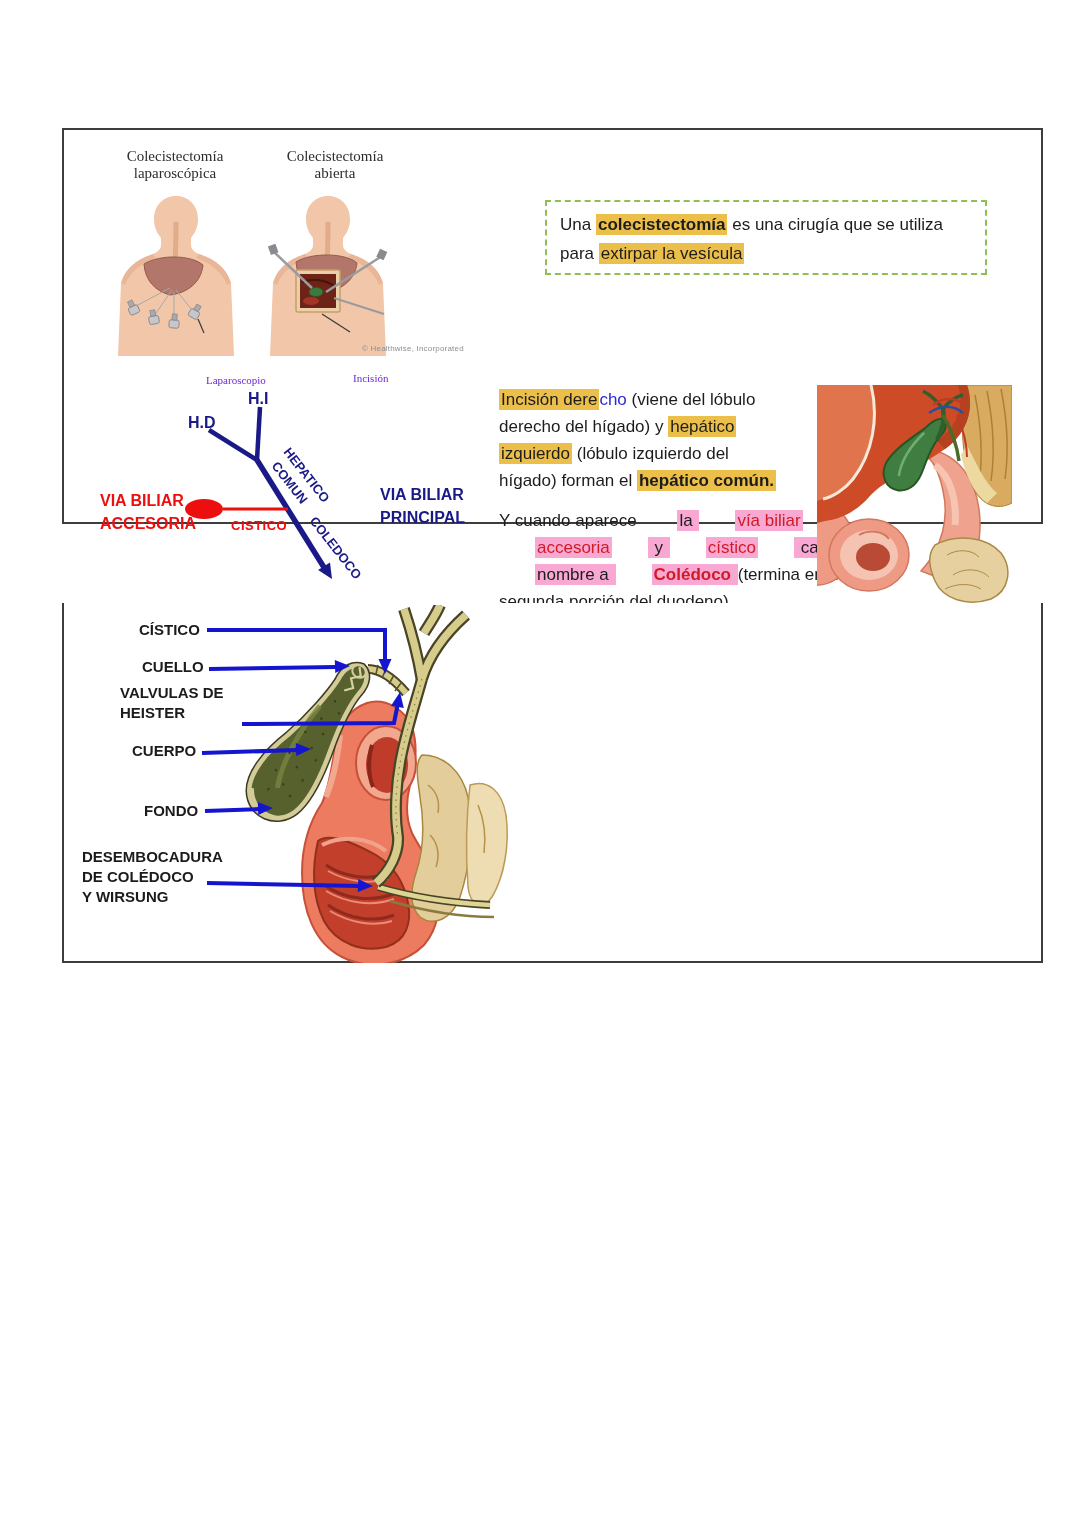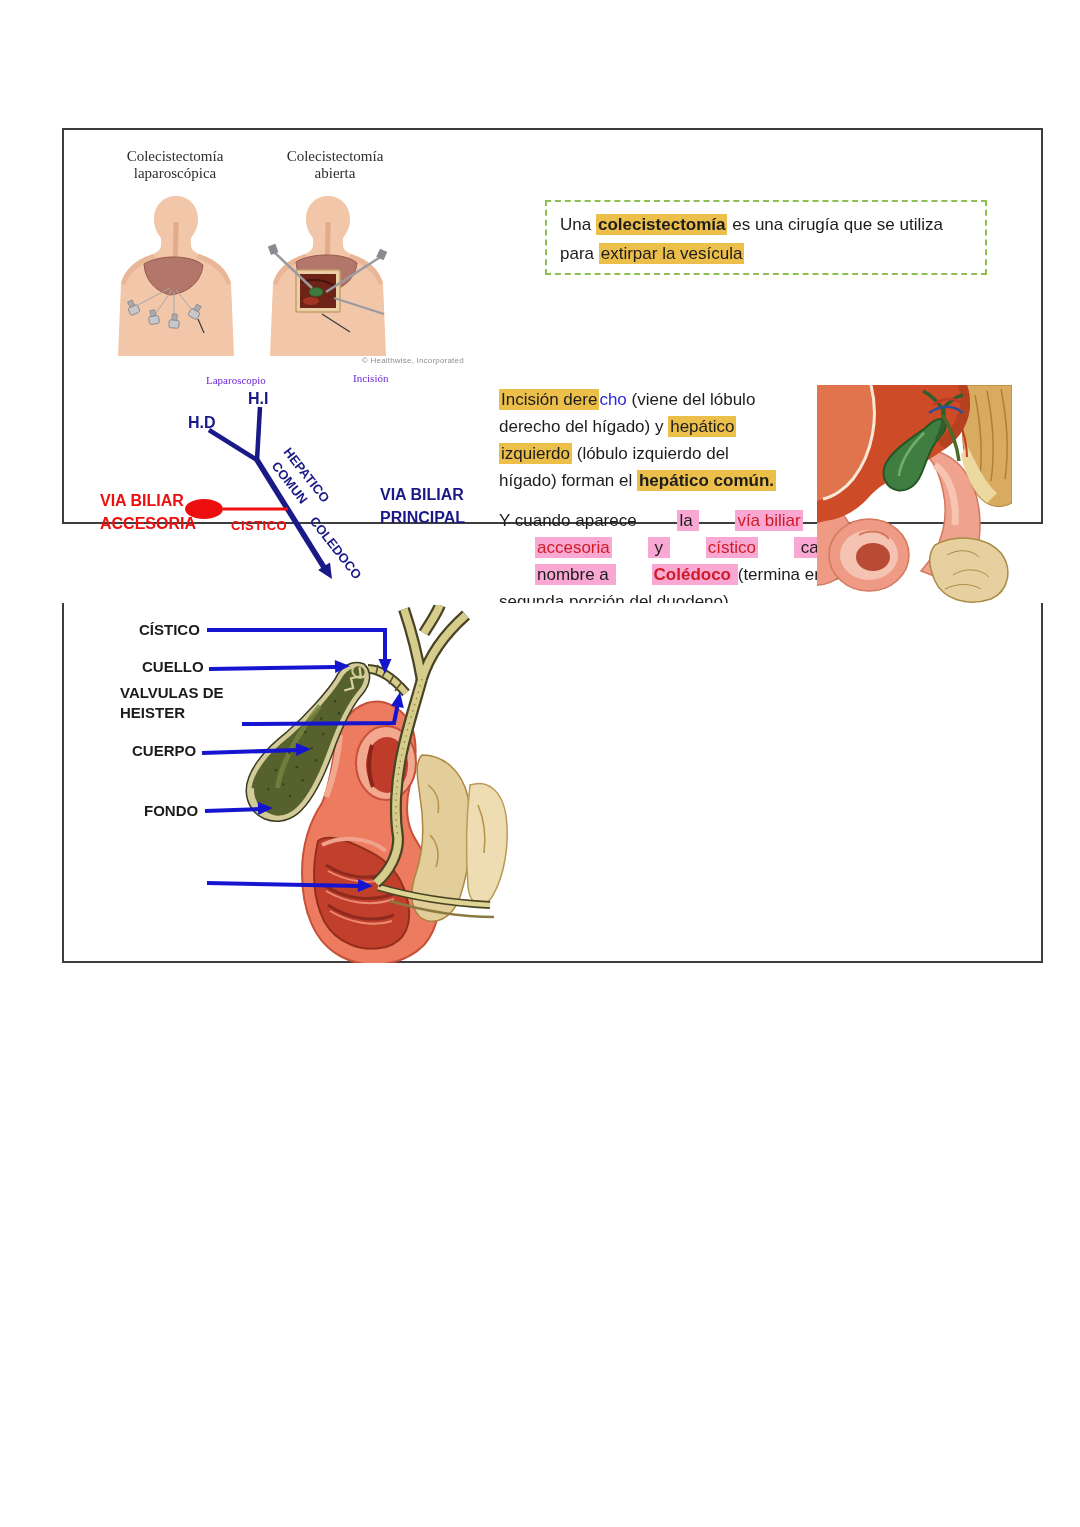--- a/index.html
+++ b/index.html
@@ -78,21 +78,21 @@
       <rect x="3" y="53" width="8" height="9" fill="#8a8a90" transform="rotate(-20 7 57)"></rect>
       <path d="M116,64 L60,100" stroke="#9a9aa0" stroke-width="2.5"></path>
       <rect x="112" y="58" width="8" height="9" fill="#8a8a90" transform="rotate(25 116 62)"></rect>
       <path d="M118,122 L68,106" stroke="#9a9aa0" stroke-width="2"></path>
     </g>
     <path d="M56,122 L84,140" stroke="#3a3a3a" stroke-width="1.2"></path>
   </svg>
 
   <div class="proc-label" style="left:142px;top:204px;">Laparoscopio</div>
   <div class="proc-label" style="left:289px;top:202px;">Incisión</div>
-  <div class="credit" style="left:274px;top:226px;padding-left:24px;">© Healthwise, Incorporated</div>
+  <div class="credit" style="left:274px;top:214px;padding-left:24px;">© Healthwise, Incorporated</div>
 
   <div class="note-box">
     <span><span>Una </span><span class="hl-y b">colecistectomía</span><span> es una cirugía que se utiliza</span><br><span>para </span><span class="hl-y">extirpar la vesícula</span></span>
   </div>
 
   <svg class="abs" style="left:18px;top:252px;" width="400" height="205" viewBox="0 0 400 205">
     <path d="M178,25 L175,78" stroke="#191987" stroke-width="4.5" fill="none"></path>
     <path d="M127,48 L175,78" stroke="#191987" stroke-width="4.5" fill="none"></path>
     <path d="M175,78 L243,187" stroke="#191987" stroke-width="5.5" fill="none"></path>
     <path d="M0,0 L-7,-15 L7,-15 Z" fill="#191987" transform="translate(250,197) rotate(-32)"></path>
@@ -234,13 +234,16 @@
       <path d="M0,0 L-15,-6.5 L-15,6.5 Z" transform="translate(309,283) rotate(2)"></path>
     </g>
   </svg>
 
   <div class="gb-label" style="left:75px;top:17px;">CÍSTICO</div>
   <div class="gb-label" style="left:78px;top:54px;">CUELLO</div>
   <div class="gb-label" style="left:56px;top:80px;">VALVULAS DE
 HEISTER</div>
   <div class="gb-label" style="left:68px;top:138px;">CUERPO</div>
   <div class="gb-label" style="left:80px;top:198px;">FONDO</div>
+  <div class="gb-label" style="left:18px;top:244px;">DESEMBOCADURA
+DE COLÉDOCO
+Y WIRSUNG</div>
 </div>
 
 </body></html>

